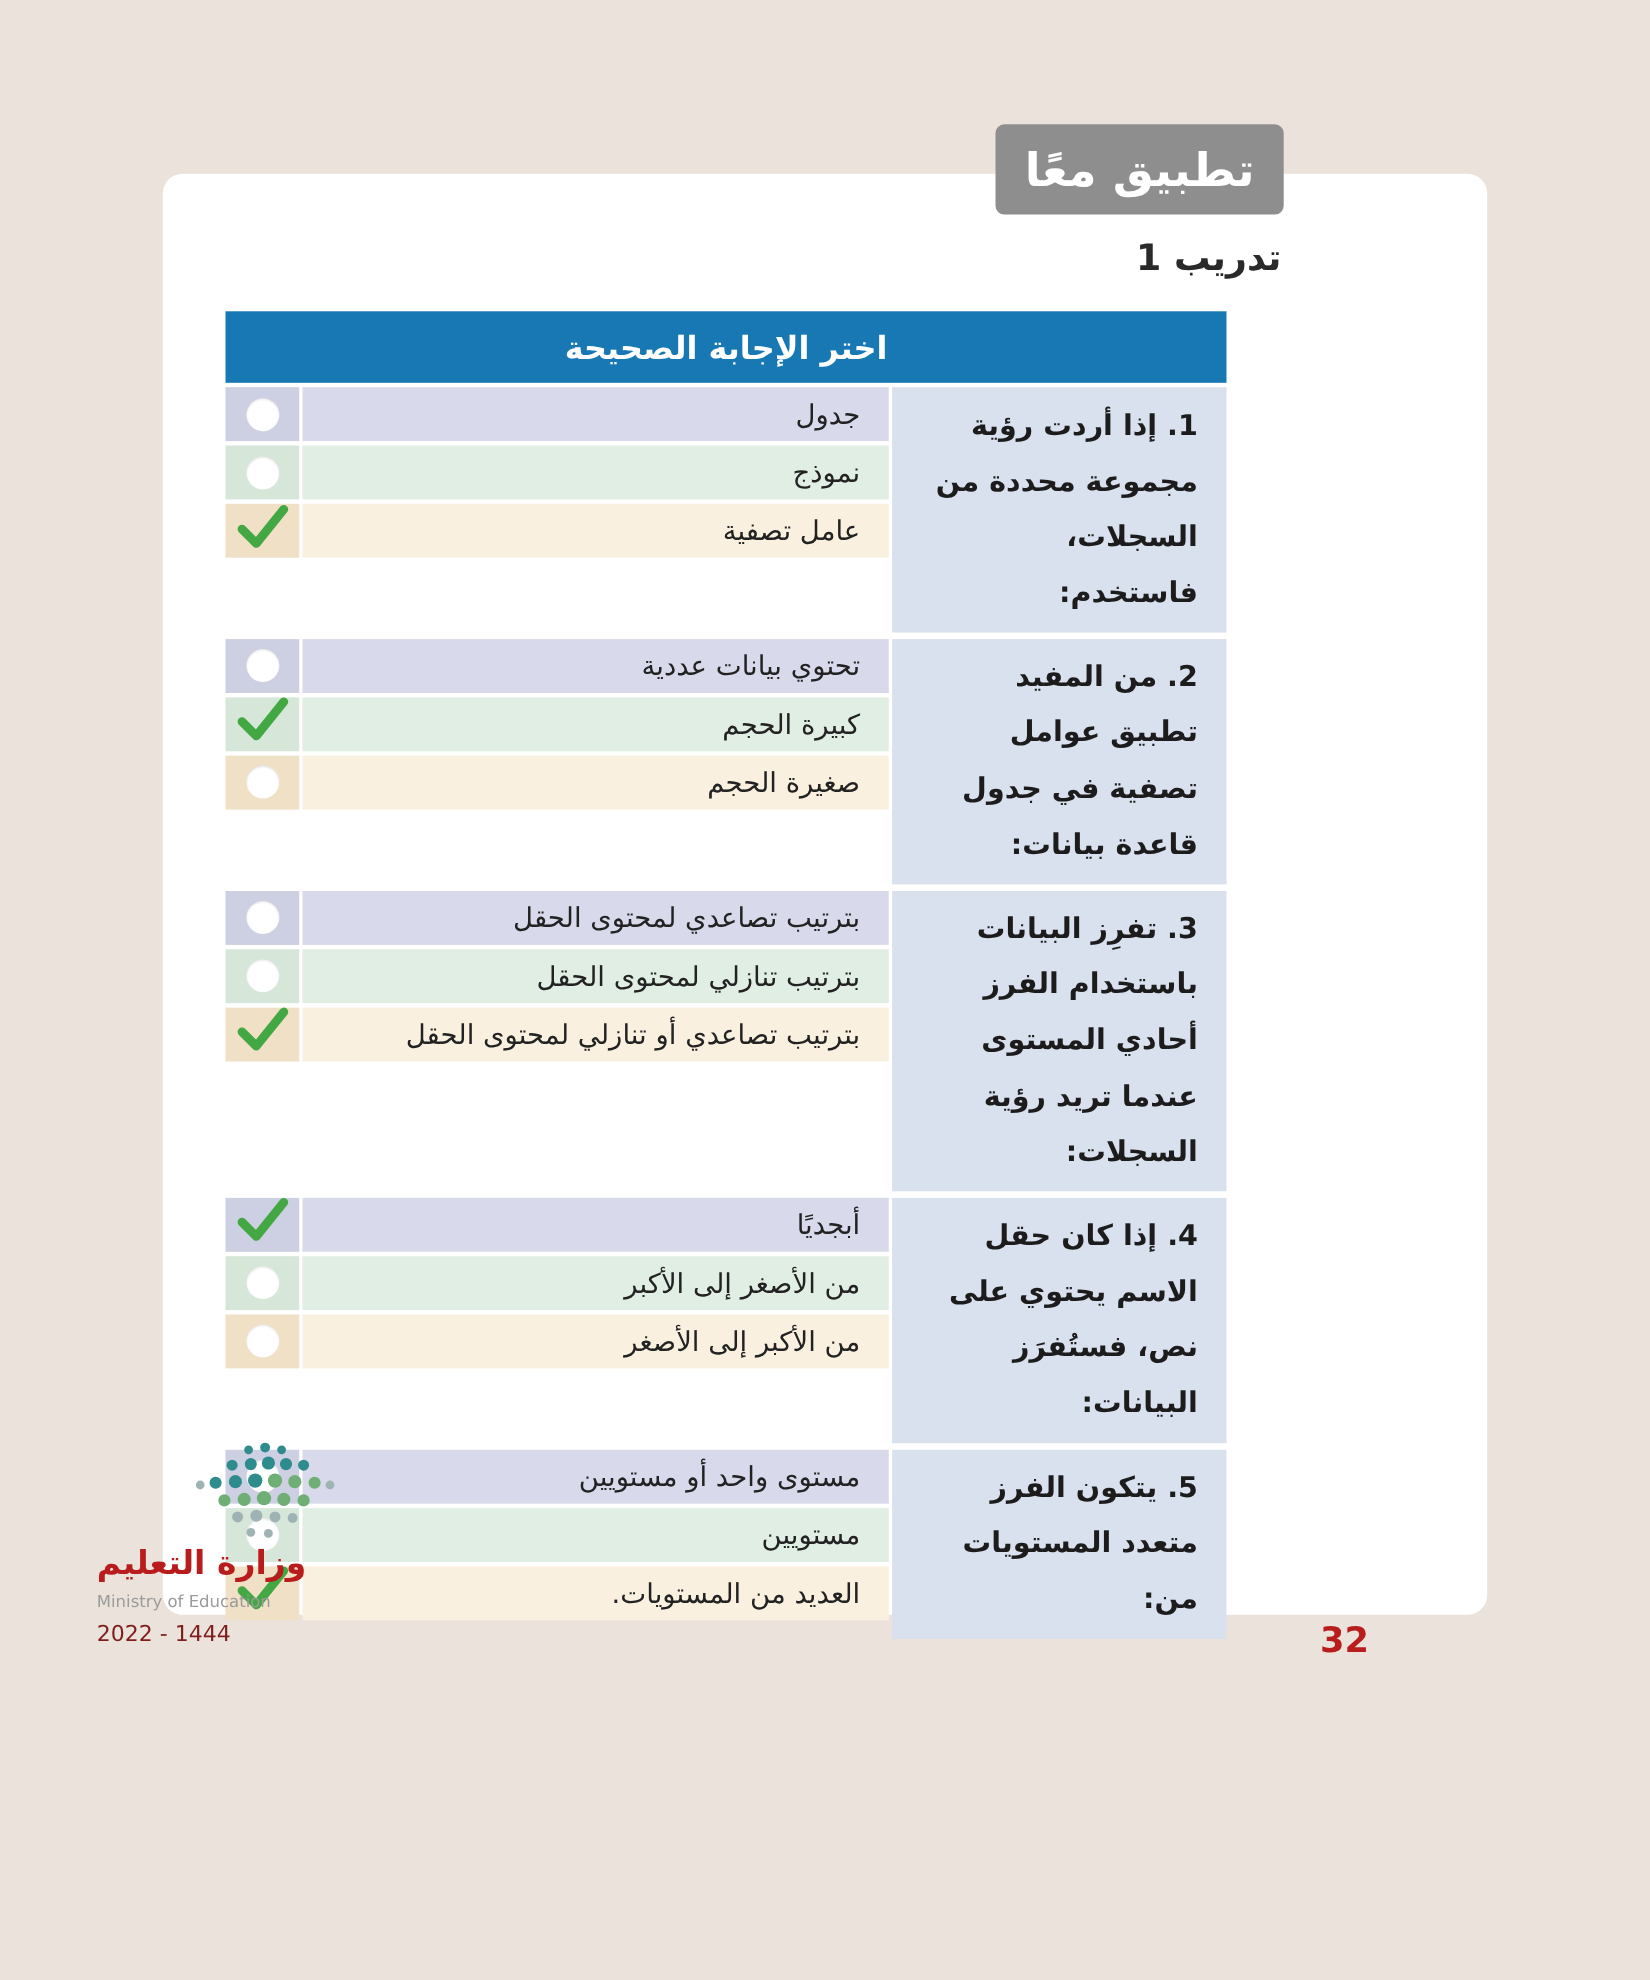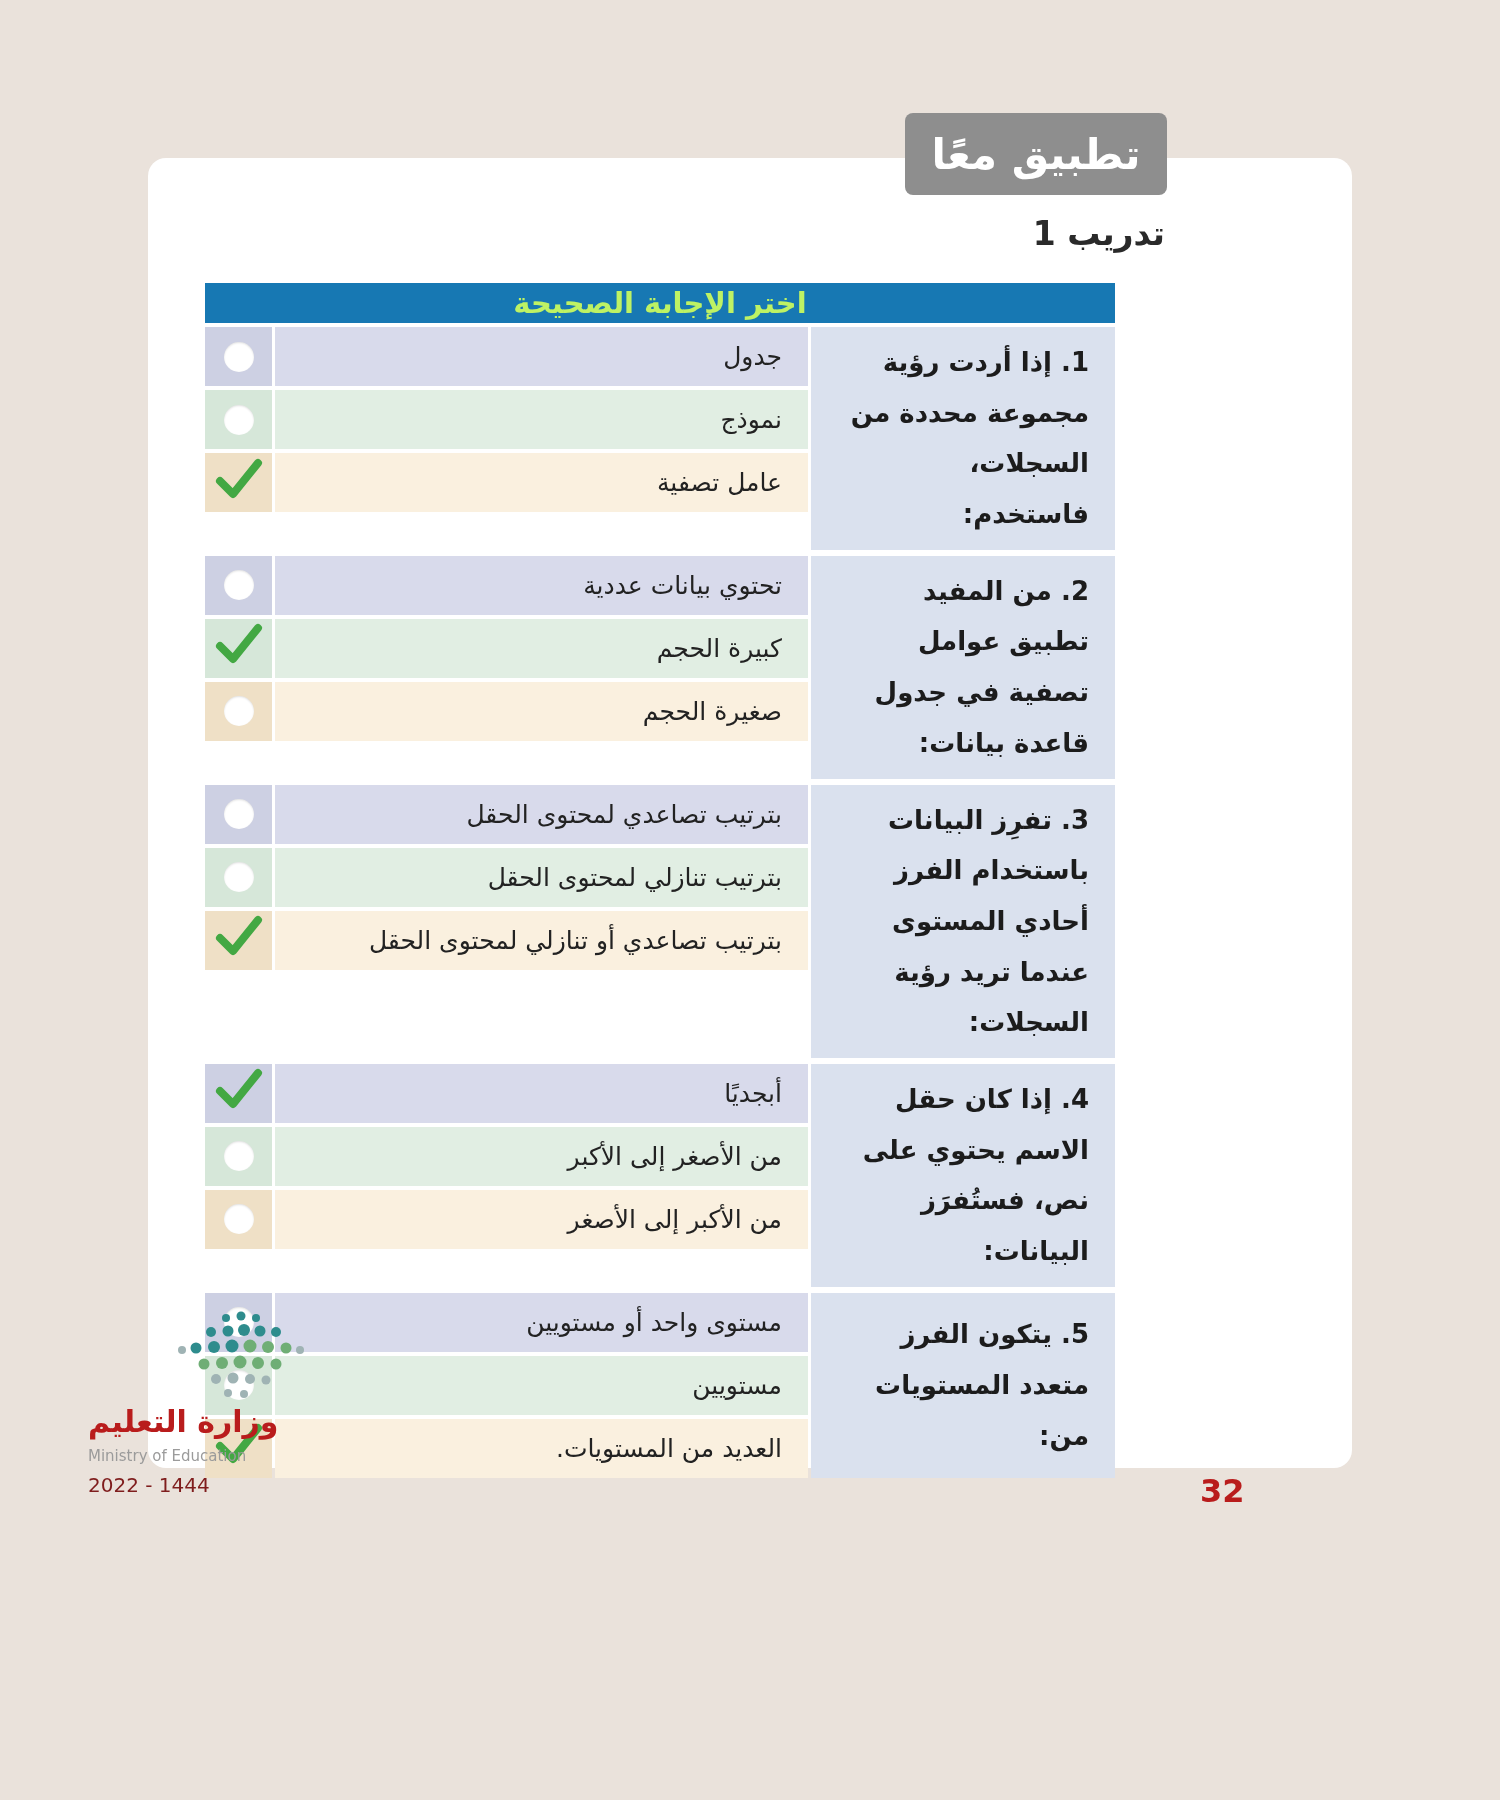--- a/index.html
+++ b/index.html
@@ -19,34 +19,34 @@
     color:#fff;font-size:42px;font-weight:bold;direction:rtl;
   }
   .exercise-title{
     position:absolute;right:335px;top:214px;
     font-size:33px;font-weight:bold;color:#2a2a2a;direction:rtl;
   }
   .quiz-table{
     position:absolute;left:205px;top:283px;width:910px;direction:rtl;
   }
   .table-header{
-    height:40px;background:var(--blue,#1778b3);color:#bef264;
+    height:65px;background:var(--blue,#1778b3);color:#ffffff;
     display:flex;align-items:center;justify-content:center;
     font-size:29px;font-weight:bold;margin-bottom:4px;
   }
   .q-block{display:flex;gap:3px;margin-bottom:6px;}
   .q-block:last-child{margin-bottom:0;}
   .q-cell{
     width:304px;box-sizing:border-box;background:var(--qbg,#dae1ee);
     display:flex;align-items:center;padding:10px 26px;
     font-size:26px;line-height:1.95;color:#1c1c1c;font-weight:600;
     text-align:right;
   }
   .opts{flex:1;display:flex;flex-direction:column;}
-  .opt-row{display:flex;gap:3px;height:59px;margin-bottom:4px;}
+  .opt-row{display:flex;gap:3px;height:49px;margin-bottom:4px;}
   .opt-row:last-child{margin-bottom:0;}
   .ans-cell{
     flex:1;display:flex;align-items:center;padding:0 26px;
     font-size:25px;color:#222;
   }
   .chk-cell{
     width:67px;display:flex;align-items:center;justify-content:center;
     position:relative;
   }
   .opt-row.t0 .ans-cell{background:var(--lav,#d8daeb);}

